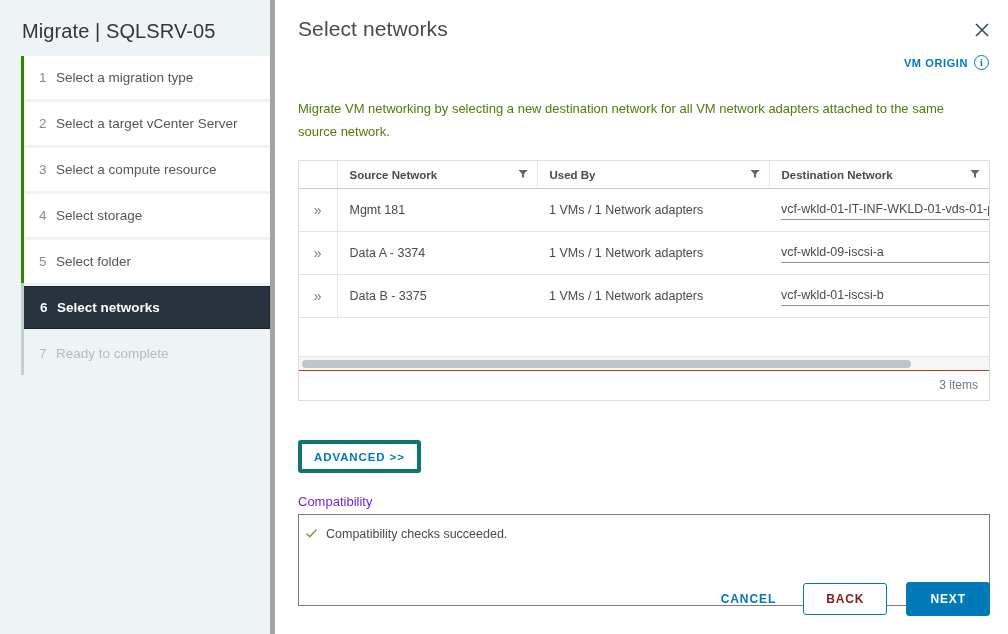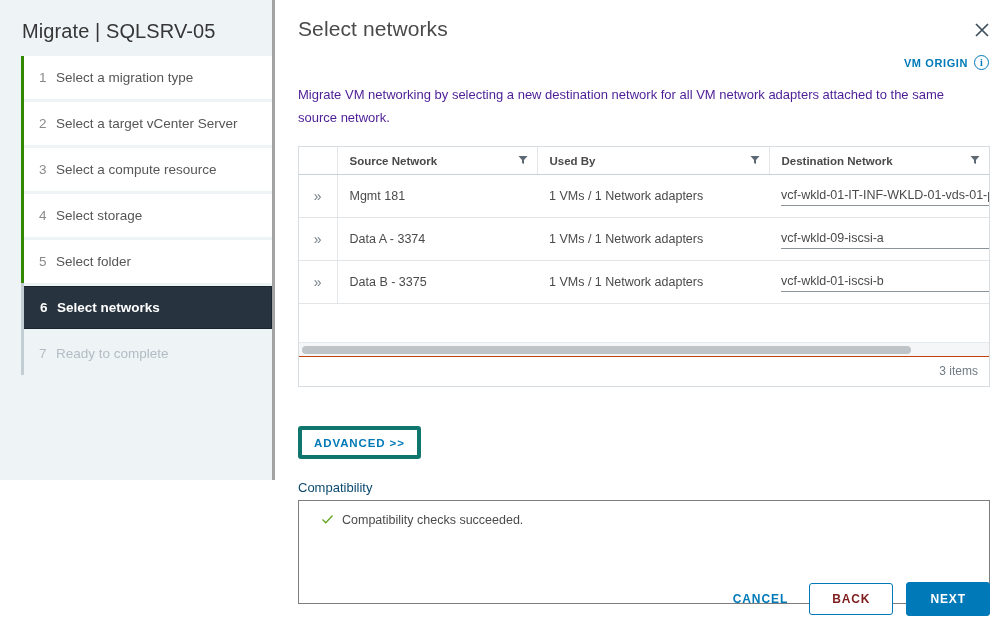--- a/index.html
+++ b/index.html
@@ -16,23 +16,23 @@
   .wizard {
     display: flex;
     width: 1008px;
     height: 634px;
   }
 
   
   .sidebar {
     width: 275px;
     min-width: 275px;
-    height: 480px;
+    height: 634px;
     background: #eef3f6;
-    border-right: 3px solid #a3a3a3;
+    border-right: 5px solid #a3a3a3;
     position: relative;
   }
 
   .wizard-title {
     font-size: 20px;
     font-weight: 400;
     color: #363636;
     padding: 20px 0 0 22px;
     letter-spacing: .1px;
     white-space: nowrap;
@@ -142,23 +142,23 @@
     font-weight: bold;
     display: flex;
     align-items: center;
     justify-content: center;
     font-family: "Liberation Serif", serif;
     cursor: pointer;
   }
 
   .page-note {
     font-size: 13px;
-    color: #4c1d95;
+    color: #4d7c0f;
     line-height: 1.75;
-    margin-top: 14px;
+    margin-top: 28px;
     max-width: 680px;
   }
 
   
   .table-wrap {
     margin-top: 16px;
     border: 1px solid #d8dde1;
     background: #ffffff;
     width: 692px;
     position: relative;
@@ -256,49 +256,49 @@
     background: #ffffff;
     font-size: 11.5px;
     font-weight: bold;
     letter-spacing: .9px;
     padding: 7px 12px 6px 12px;
     cursor: pointer;
   }
 
   .compat-label {
     font-size: 13px;
-    color: #0c4a6e;
+    color: #6d28d9;
     margin-top: 21px;
   }
 
   .compat-box {
     margin-top: 5px;
     width: 692px;
-    height: 104px;
+    height: 92px;
     border: 1px solid #7d7d7d;
     background: #ffffff;
-    padding: 12px 22px;
+    padding: 12px 6px;
   }
   .compat-msg {
     display: flex;
     align-items: flex-start;
     gap: 8px;
     font-size: 12.5px;
     color: #4a4a4a;
   }
   .check-icon { color: #62a420; line-height: 1; }
 
   
   .footer {
     position: absolute;
     right: 18px;
     bottom: 18px;
     display: flex;
     align-items: center;
-    gap: 13px;
+    gap: 19px;
   }
   .btn {
     font-size: 12px;
     font-weight: bold;
     letter-spacing: .9px;
     border-radius: 3px;
     cursor: pointer;
     text-align: center;
   }
   .btn-flat {

